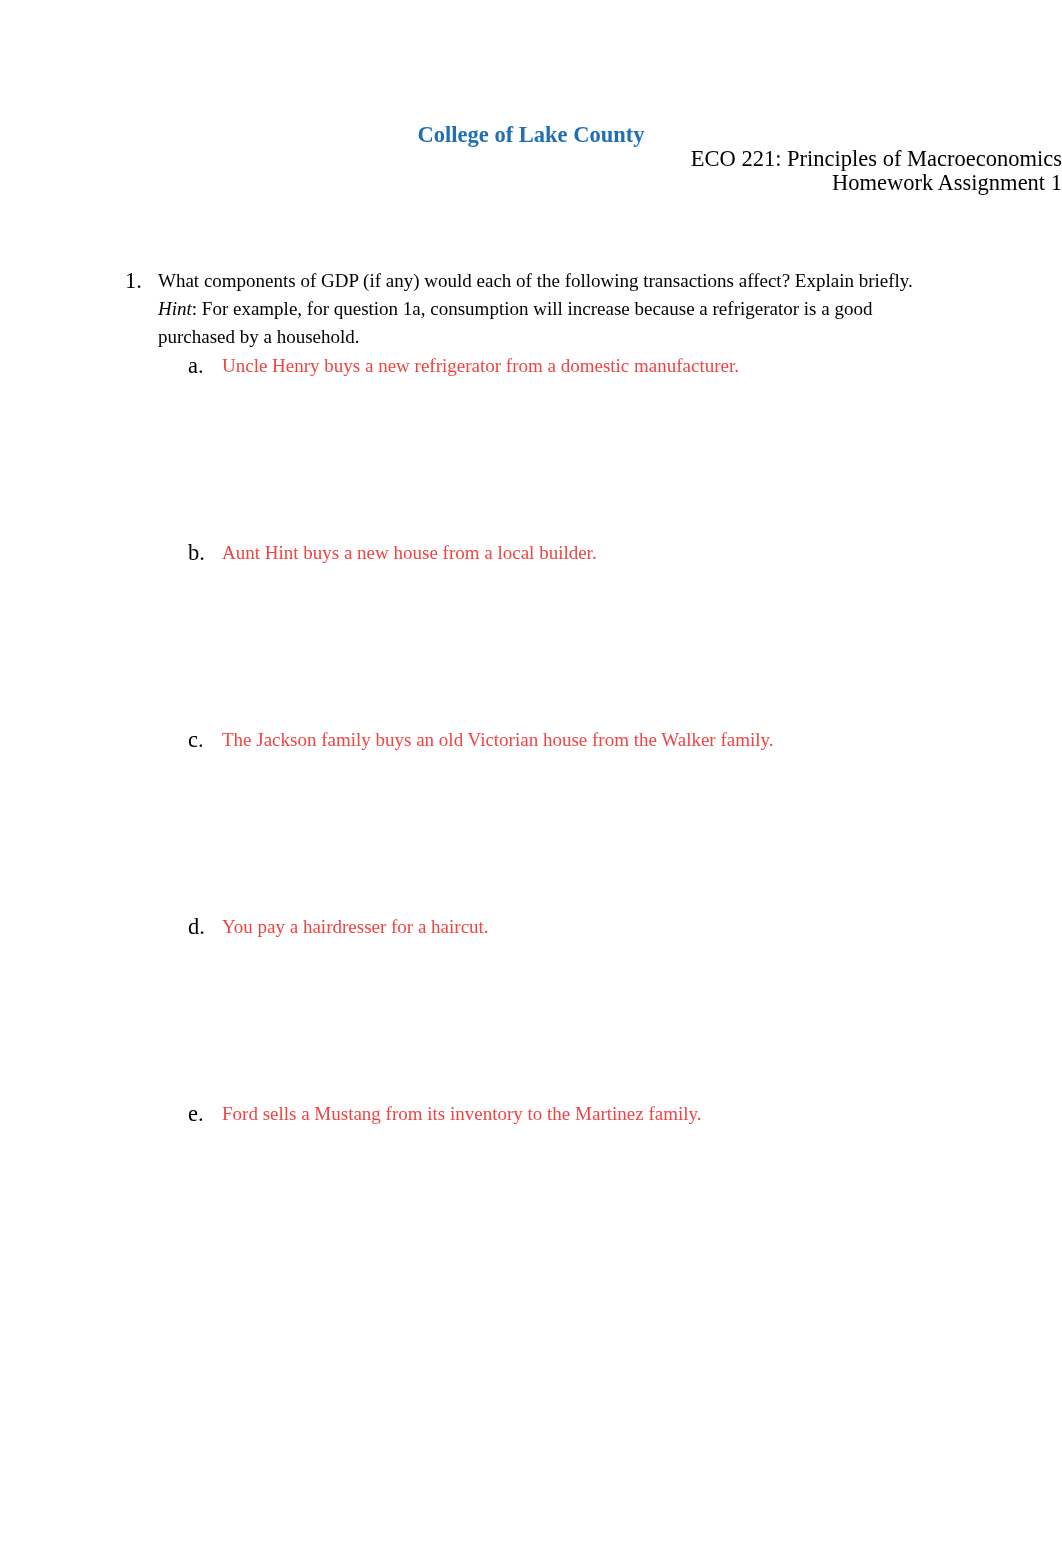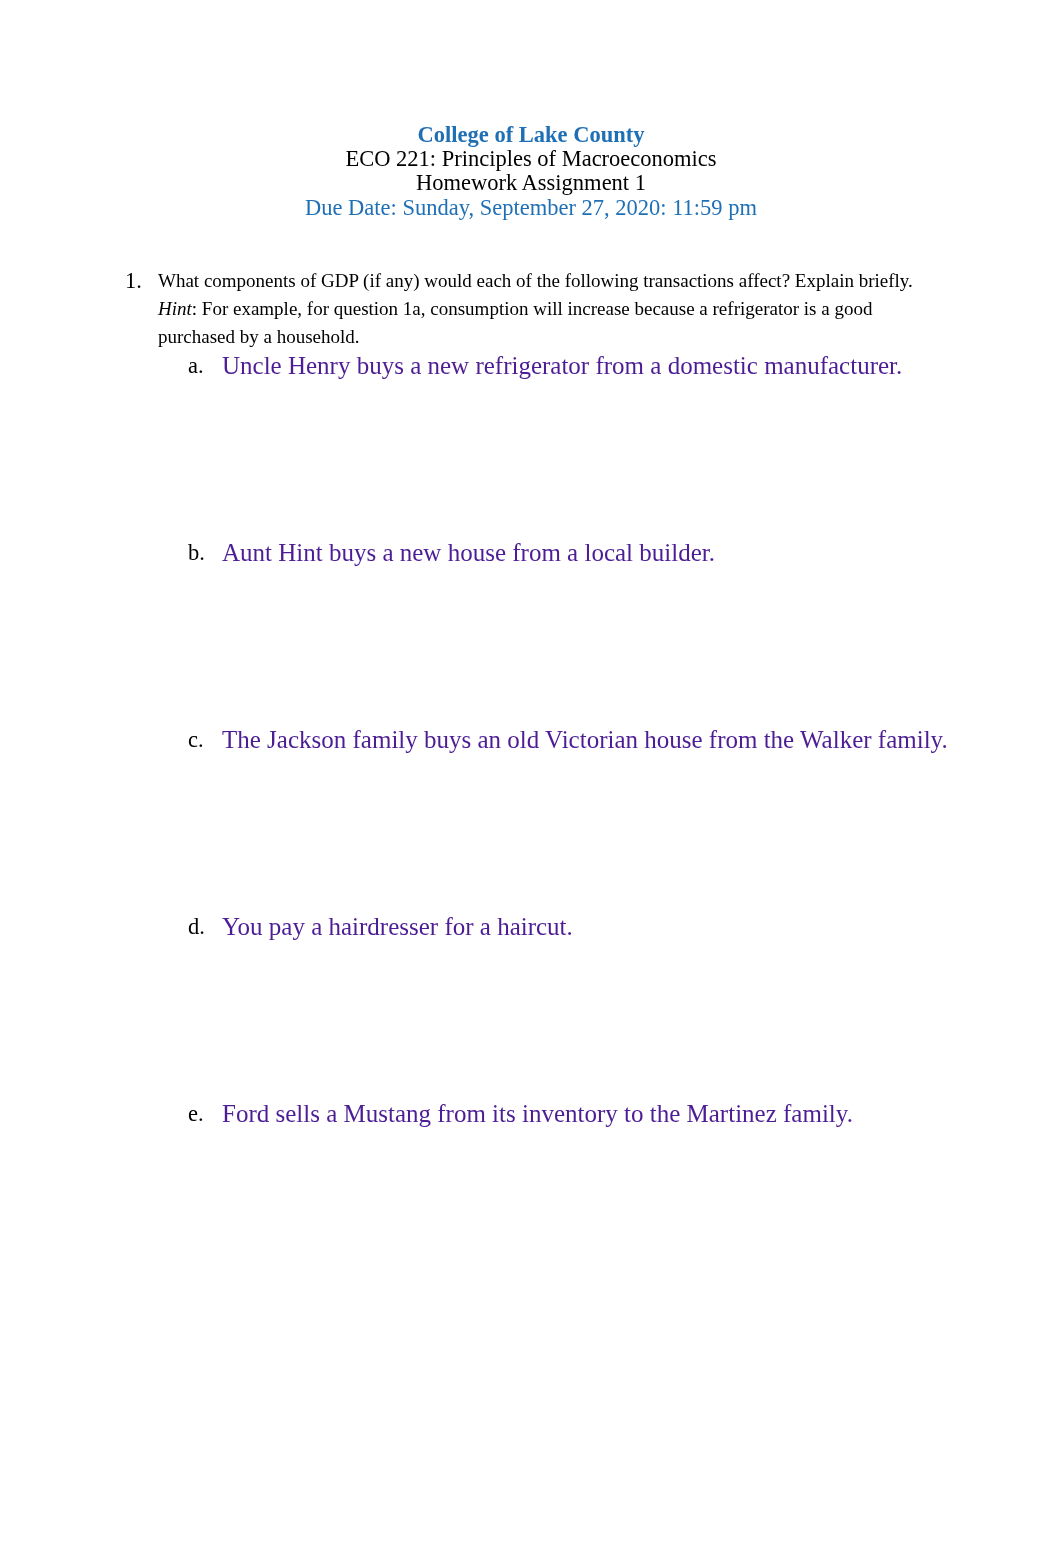--- a/index.html
+++ b/index.html
@@ -37,20 +37,21 @@
     white-space: pre;
   }
   .hdr-line.title {
     font-weight: bold;
     color: #1f6fb5;
     font-size: 22.5px;
     line-height: 25px;
   }
   .hdr-line.plain {
     color: #000000;
+    text-align: right;
   }
   .hdr-line.due {
     color: #1f6fb5;
   }
   .hdr-line.submit {
     color: #1f6fb5;
     font-style: italic;
   }
 
   
@@ -100,36 +101,35 @@
   }
   .sub-marker {
     flex: 0 0 auto;
     width: 34px;
     font-size: 22.5px;
     line-height: 28.2px;
     color: #000000;
   }
   .sub-text {
     flex: 1 1 auto;
-    font-size: 25px;
+    font-size: 19px;
     line-height: 28.2px;
-    color: #4c1d95;
+    color: #ef4444;
     white-space: nowrap;
   }
 </style>
 </head>
 <body>
 
 <div class="page">
 
   <div class="doc-header">
     <span class="hdr-line title">College of Lake County</span>
     <span class="hdr-line plain">ECO 221: Principles of Macroeconomics</span>
     <span class="hdr-line plain">Homework Assignment 1</span>
-    <span class="hdr-line due">Due Date: Sunday, September 27, 2020: 11:59 pm</span>
   </div>
 
   <div class="q-block">
     <div class="q-row">
       <span class="q-marker">1.</span>
       <span class="q-text"><span>What components of GDP (if any) would each of the following transactions affect? Explain briefly. </span><span class="hint-em">Hint</span><span>: For example, for question 1a, consumption will increase because a refrigerator is a good purchased by a household.</span></span>
     </div>
   </div>
 
   <div class="sub-list">

